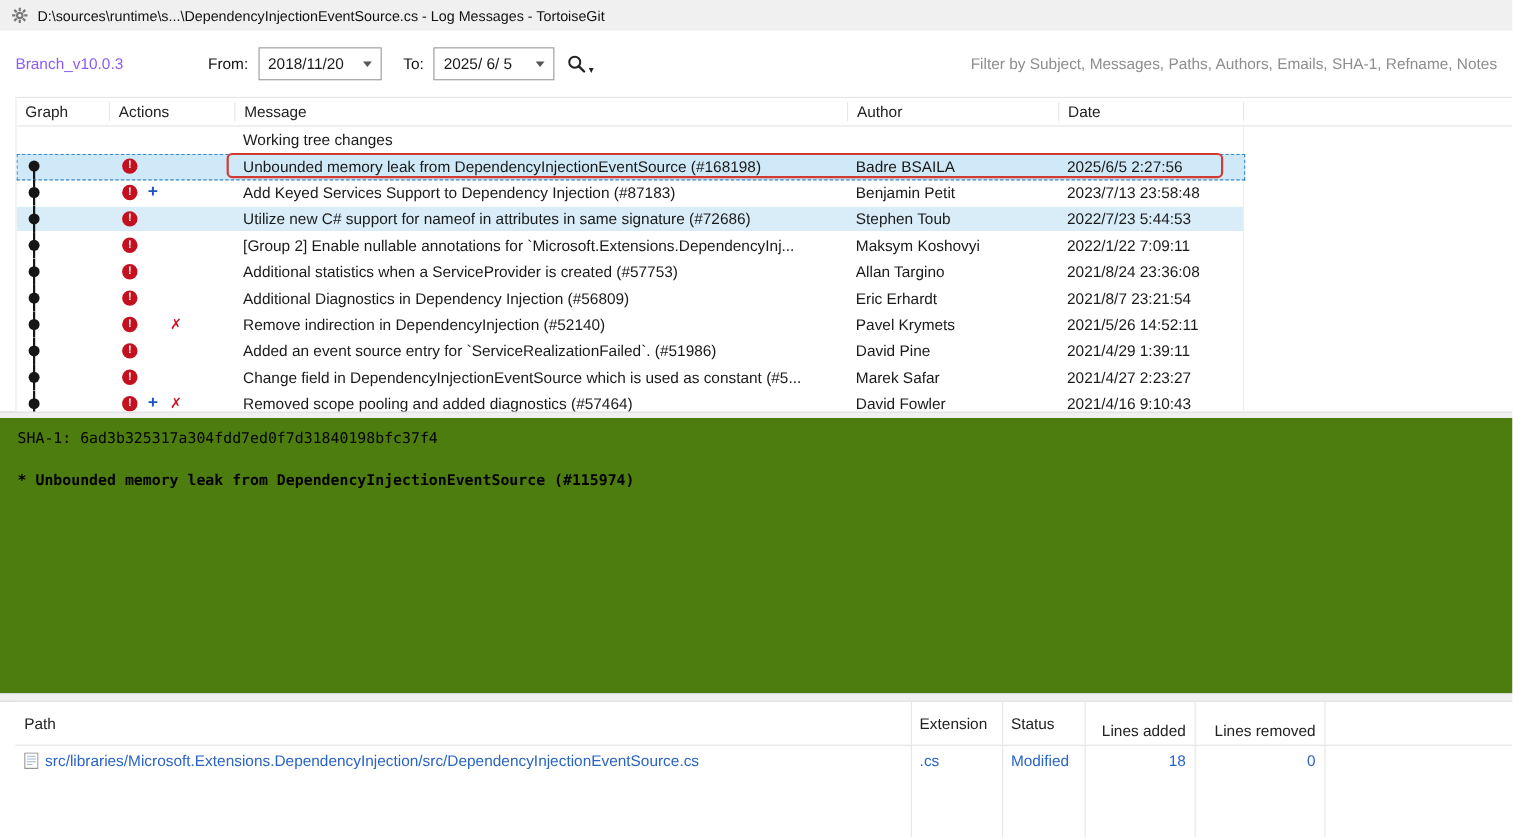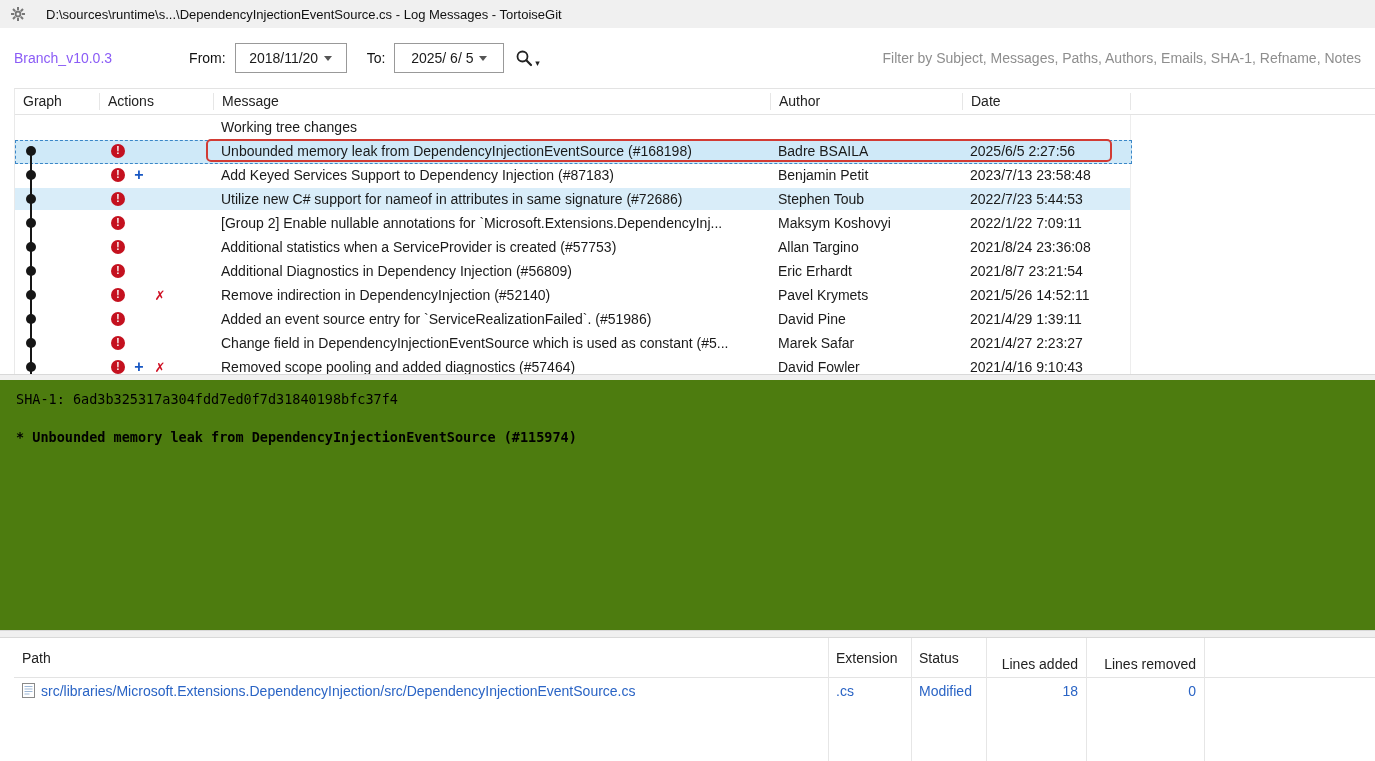--- a/index.html
+++ b/index.html
@@ -1,30 +1,30 @@
 <!DOCTYPE html>
 <html><head>
 <meta charset="utf-8">
 <style>
   * { margin:0; padding:0; box-sizing:border-box; }
   html,body { width:1375px; height:761px; overflow:hidden; background:#fff;
     font-family:"Liberation Sans","DejaVu Sans",sans-serif; font-size:14px; color:#1a1a1a; }
 
   
   .titlebar { height:28px; background:#f0f0f0; display:flex; align-items:center;
-    padding:0 10px; gap:20px; font-size:13px; color:#111; }
+    padding:0 10px; gap:8px; font-size:13px; color:#111; }
 
   
   .toolbar { height:60px; background:#fff; display:flex; align-items:center; padding:0 14px; }
   .branch { color:#8b5cf6; cursor:pointer; text-decoration:none; white-space:nowrap; }
   .lbl { color:#111; white-space:nowrap; }
   .lbl-from { margin-left:77px; }
   .lbl-to { margin-left:20px; }
   .combo { margin-left:9px; height:30px; border:1px solid #999; background:#fff;
-    display:flex; align-items:center; justify-content:center; padding:0 8px; }
+    display:flex; align-items:center; justify-content:space-between; padding:0 8px; }
   .combo-from { width:112px; }
   .combo-to { width:110px; }
   .chev { width:0; height:0; border-left:4.5px solid transparent; border-right:4.5px solid transparent;
     border-top:5px solid #555; margin-left:6px; }
   .search-btn { margin-left:10px; display:flex; align-items:flex-end; cursor:pointer; }
   .search-caret { font-size:9px; color:#222; margin-left:1px; line-height:10px; }
   .filter-input { flex:1; margin-left:12px; border:none; outline:none; background:transparent;
     text-align:right; font-size:14px; font-family:"Liberation Sans","DejaVu Sans",sans-serif; color:#444; }
   .filter-input::placeholder { color:#8e8e8e; opacity:1; }
 
@@ -76,21 +76,21 @@
   
   .files { height:123px; margin-left:14px; position:relative; background:#fff; }
   .fsep { position:absolute; top:0; bottom:0; width:1px; background:#e6e6e6; }
   .f-header { display:grid; grid-template-columns:814px 83px 75px 100px 118px 1fr;
     height:40px; align-items:center; border-bottom:1px solid #e3e3e3; color:#222; }
   .f-header .hc { padding:0 8px; white-space:nowrap; overflow:hidden; cursor:default; }
   .f-header .hc.num { text-align:right;margin-top:12px; }
   .f-row { display:grid; grid-template-columns:814px 83px 75px 100px 118px 1fr;
     height:26px; align-items:center; color:#2a64c5; }
   .f-row .cell { padding:0 8px; white-space:nowrap; overflow:hidden; }
-  .path-cell { display:flex; align-items:flex-start; gap:6px; }
+  .path-cell { display:flex; align-items:flex-end; gap:6px; }
   .path-link { color:#2a64c5; text-decoration:none; cursor:pointer; }
   .num-cell { text-align:right; }
 </style>
 </head>
 <body>
 
 <div class="titlebar">
   <span style="display:inline-flex;">
     <svg width="16" height="16" viewBox="0 0 16 16">
       <g stroke="#777" stroke-width="2">

